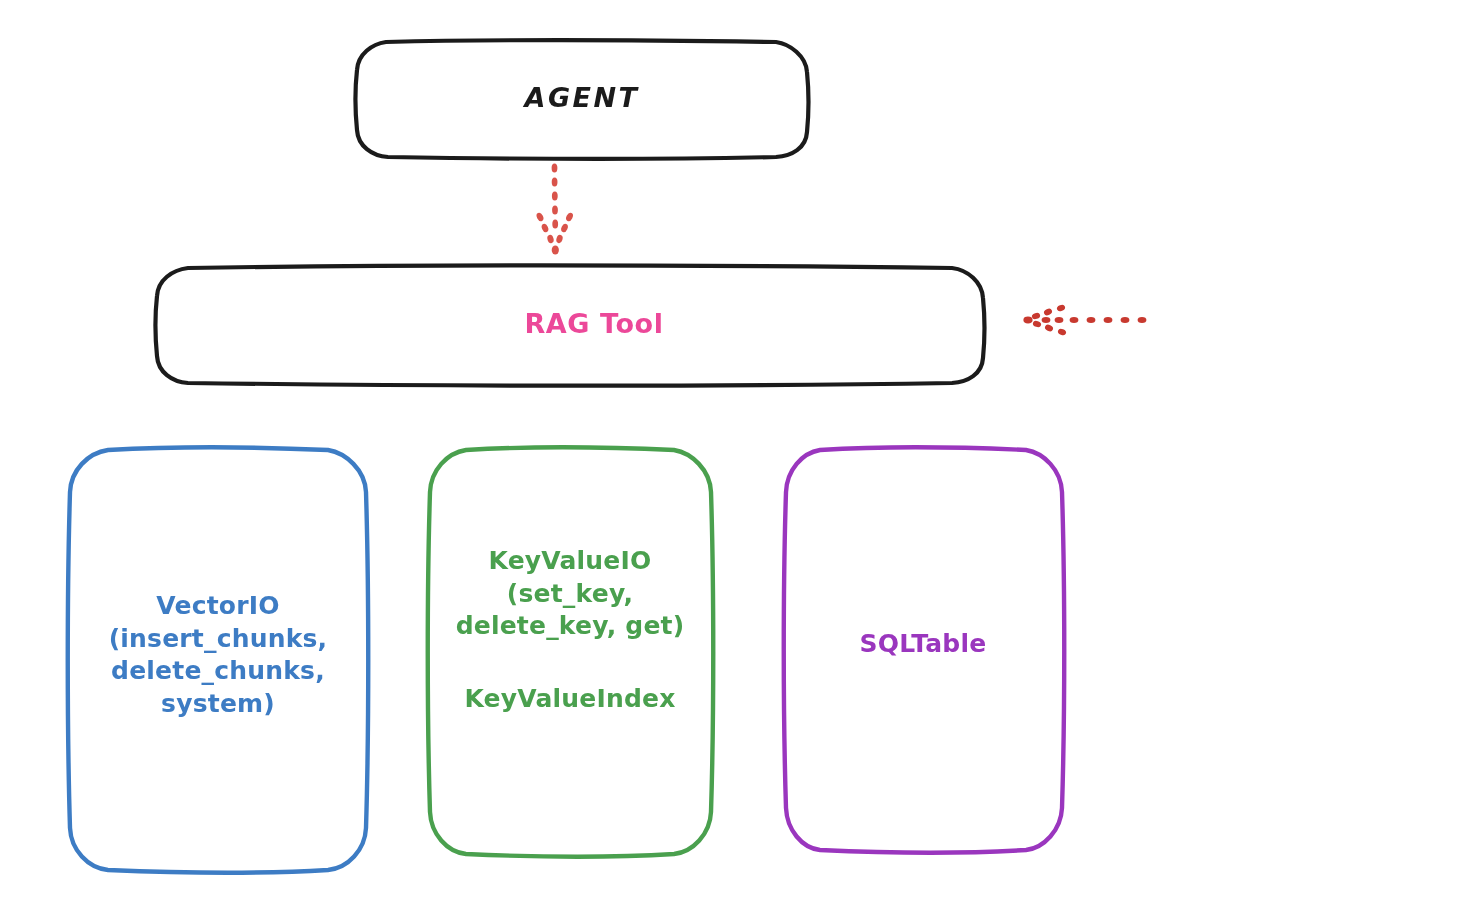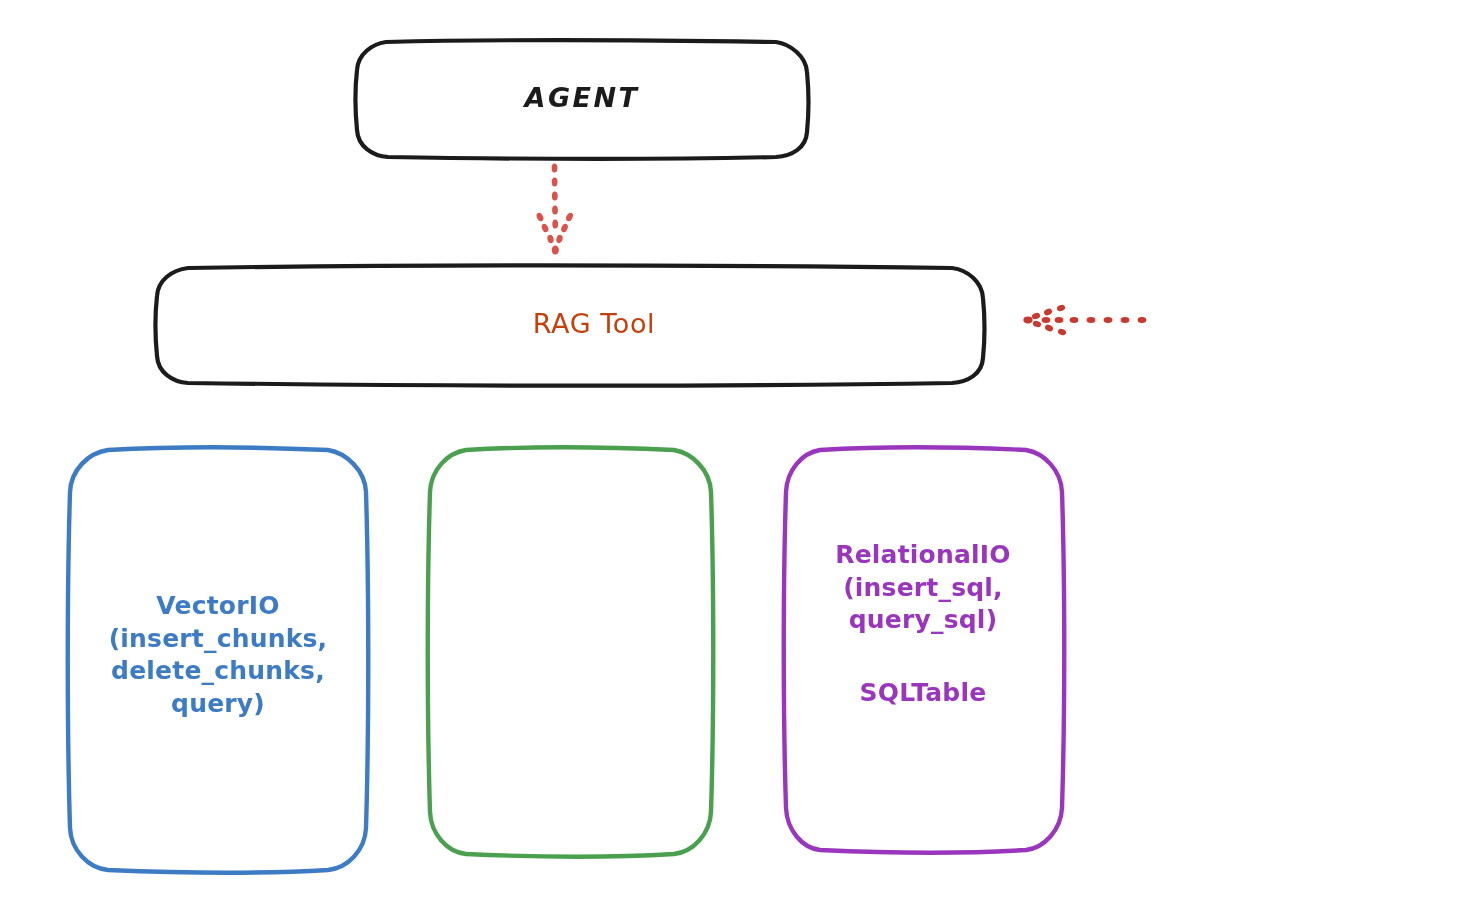--- a/index.html
+++ b/index.html
@@ -50,24 +50,24 @@
 
   
   #rag-tool-box {
     left: 156px;
     top: 266px;
     width: 828px;
     height: 116px;
   }
   #rag-tool-box .node-label {
     font-family: "DejaVu Sans", sans-serif;
-    font-weight: 400;
+    font-weight: 700;
     font-size: 27px;
     letter-spacing: 0.6px;
-    color: #c2410c;
+    color: #ec4899;
     margin-left: 48px;
   }
 
   
   .provider-box .node-label {
     font-family: "DejaVu Sans", sans-serif;
     font-weight: 700;
     font-size: 25px;
     letter-spacing: 0.2px;
   }
@@ -198,44 +198,47 @@
     <svg class="sketch-border" viewBox="0 0 316 440" preserveAspectRatio="none">
       <path d="M48,10 C120,6 200,7 268,10 C286,13 305,30 306,52
                C309,150 309,290 306,388 C305,410 288,428 268,430
                C200,434 120,433 48,430 C28,428 11,410 10,388
                C7,290 7,150 10,52 C11,30 28,13 48,10 Z" fill="#ffffff" stroke="#3D7CC4" stroke-width="4.4" stroke-linecap="round" stroke-linejoin="round"></path>
     </svg>
     <div class="node-inner">
       <div class="node-label">VectorIO
 (insert_chunks,
 delete_chunks,
-query)</div>
+system)</div>
     </div>
   </div>
 
   <div class="node provider-box" id="keyvalueio-box">
     <svg class="sketch-border" viewBox="0 0 300 424" preserveAspectRatio="none">
       <path d="M46,10 C112,6 188,7 254,10 C272,13 290,30 291,52
                C294,146 294,278 291,372 C290,394 273,412 254,414
                C188,418 112,417 46,414 C27,412 11,394 10,372
                C7,278 7,146 10,52 C11,30 27,13 46,10 Z" fill="#ffffff" stroke="#4AA04E" stroke-width="4.4" stroke-linecap="round" stroke-linejoin="round"></path>
     </svg>
+    <div class="node-inner">
+      <div class="node-label">KeyValueIO
+(set_key,
+delete_key, get)</div>
+      <div class="node-sub">KeyValueIndex</div>
+    </div>
   </div>
 
   <div class="node provider-box" id="relationalio-box">
     <svg class="sketch-border" viewBox="0 0 294 420" preserveAspectRatio="none">
       <path d="M44,10 C110,6 184,7 250,10 C268,13 285,30 286,52
                C289,144 289,274 286,368 C285,390 268,408 250,410
                C184,414 110,413 44,410 C26,408 11,390 10,368
                C7,274 7,144 10,52 C11,30 26,13 44,10 Z" fill="#ffffff" stroke="#9A36BE" stroke-width="4.4" stroke-linecap="round" stroke-linejoin="round"></path>
     </svg>
     <div class="node-inner">
-      <div class="node-label">RelationalIO
-(insert_sql,
-query_sql)</div>
       <div class="node-sub">SQLTable</div>
     </div>
   </div>
 
   <svg class="arrow-svg" id="agent-to-rag-arrow" viewBox="0 0 100 100">
     <g fill="#D9534A">
       <ellipse cx="48.5" cy="6" rx="2.9" ry="4.6"></ellipse>
       <ellipse cx="48.6" cy="20" rx="2.9" ry="4.6"></ellipse>
       <ellipse cx="48.8" cy="34" rx="2.9" ry="4.6"></ellipse>
       <ellipse cx="49.0" cy="48" rx="2.9" ry="4.6"></ellipse>

